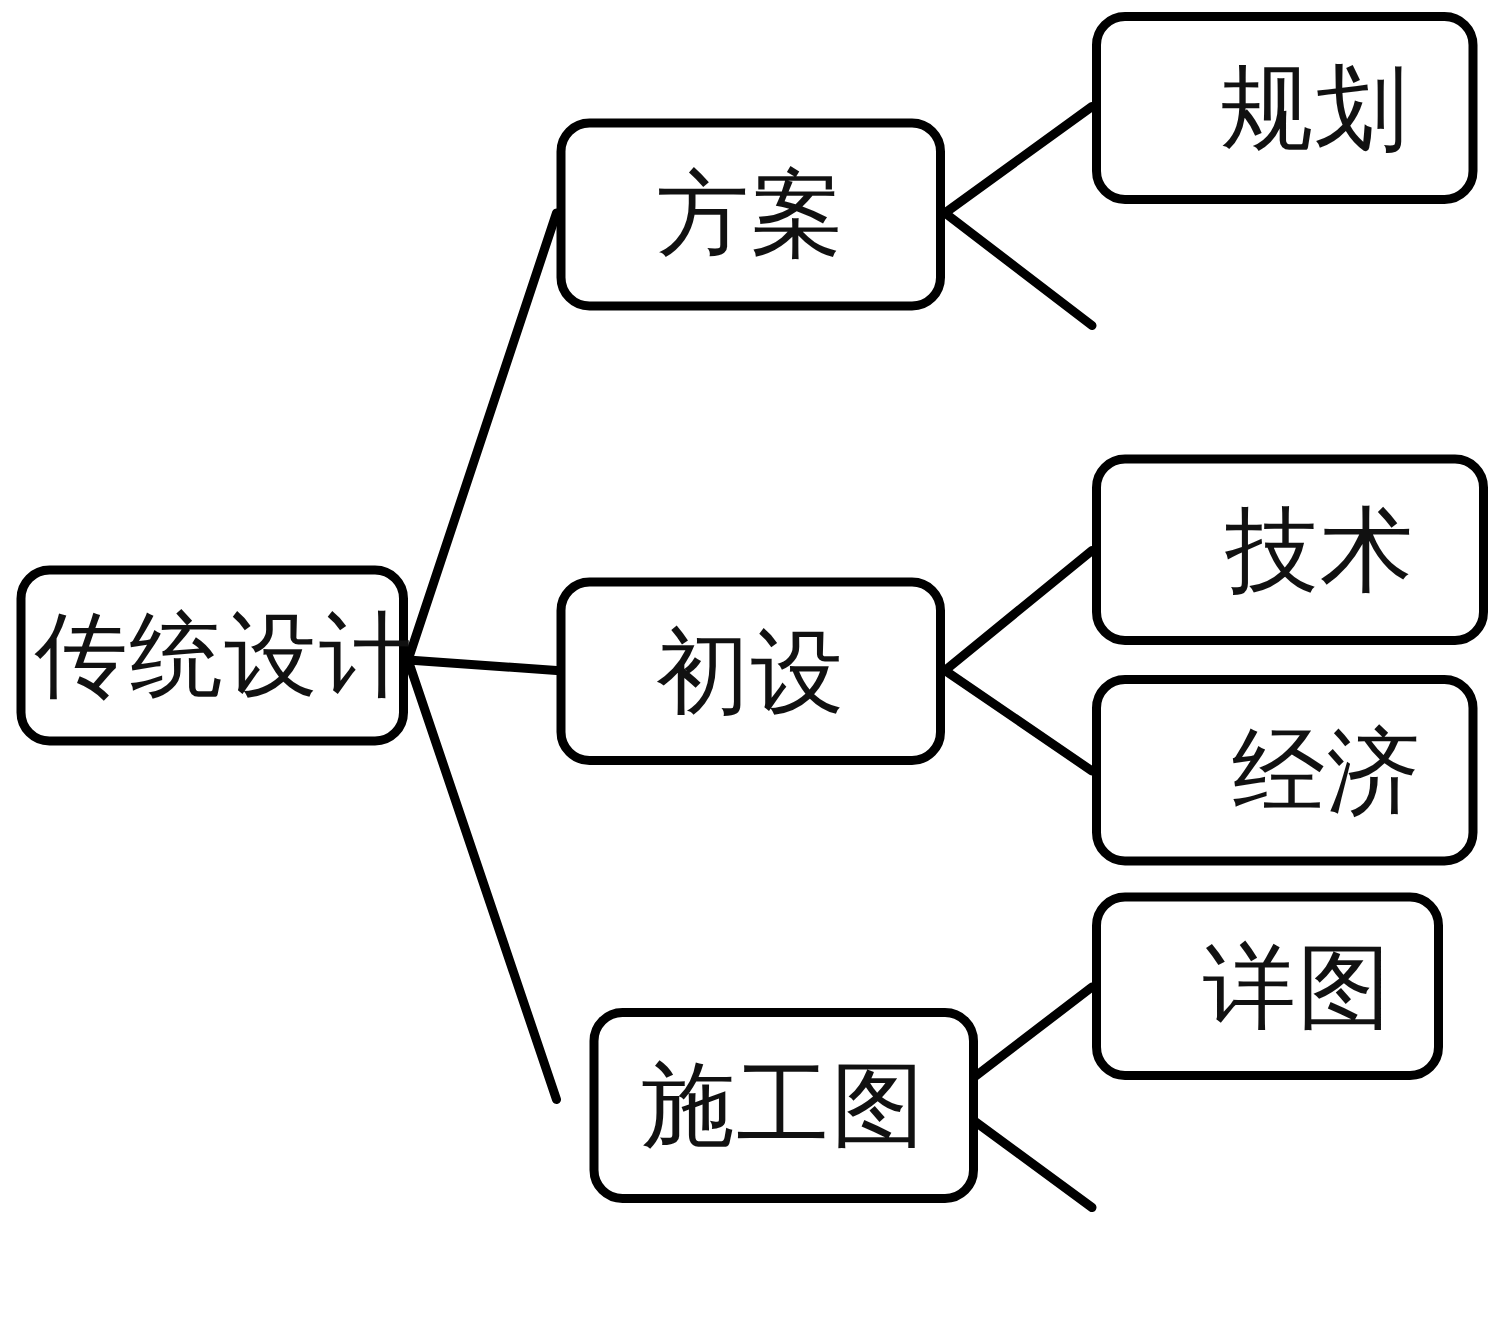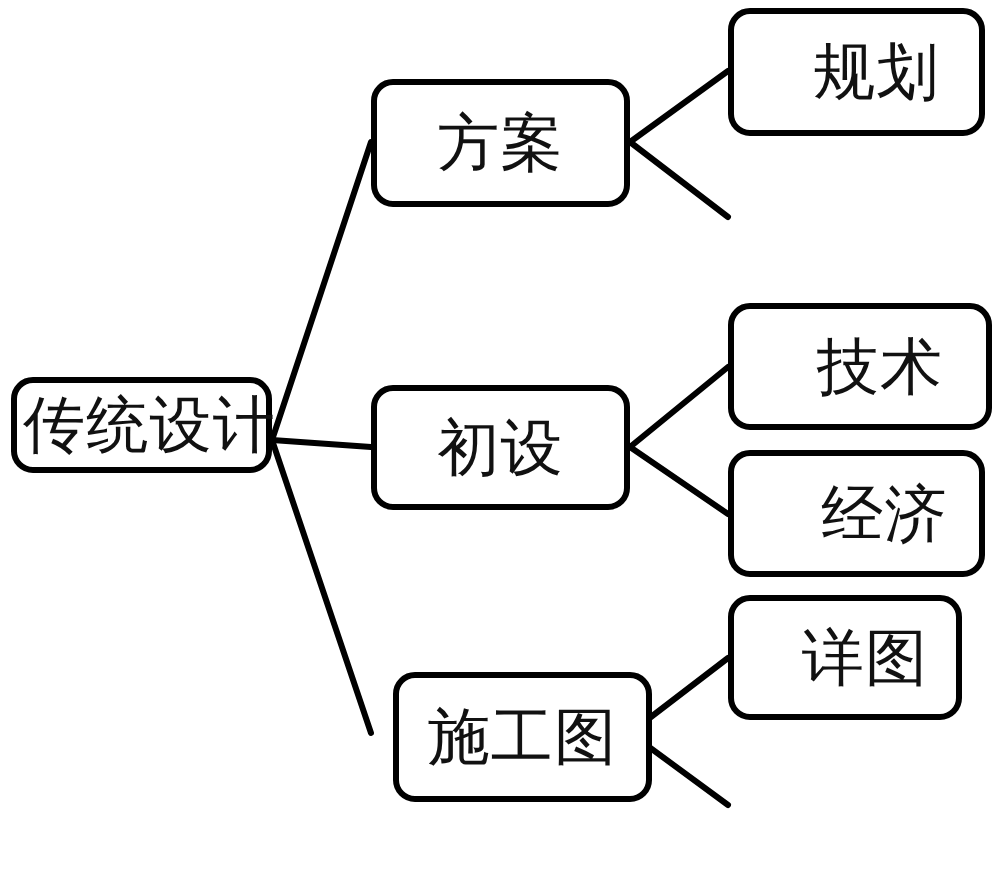--- a/index.html
+++ b/index.html
@@ -61,21 +61,21 @@
         <polyline points="272,440 371,733"></polyline>
         <polyline points="630,142 728,71"></polyline>
         <polyline points="630,142 728,217"></polyline>
         <polyline points="630,447 728,367"></polyline>
         <polyline points="630,447 728,514"></polyline>
         <polyline points="630,733 728,658"></polyline>
         <polyline points="630,733 728,805"></polyline>
       </g>
   </svg>
 
-  <div class="node-box lvl-root" style="left: 11px; top: 377px; width: 261px; height: 96px; padding-left: 16px;">
+  <div class="node-box lvl-root" style="left: 11px; top: 377px; width: 261px; height: 120px; padding-left: 16px;">
     <span class="node-label">传统设计</span>
   </div>
 
   <div class="node-box lvl-two" style="left: 371px; top: 79px; width: 259px; height: 128px;">
     <span class="node-label">方案</span>
   </div>
   <div class="node-box lvl-leaf" style="left: 728px; top: 8px; width: 257px; height: 128px;">
     <span class="node-label">规划</span>
   </div>
 

